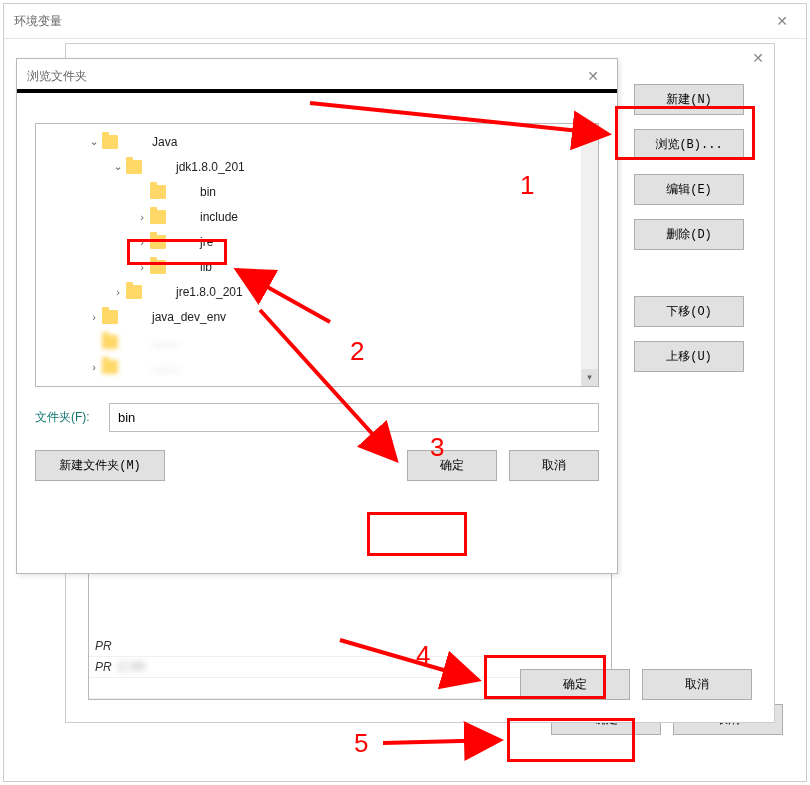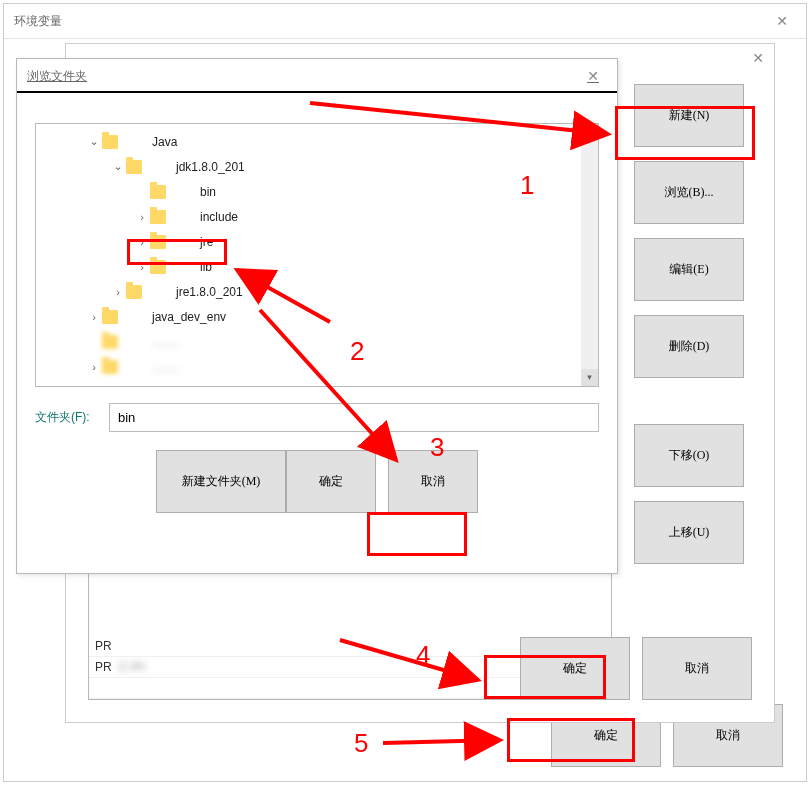--- a/index.html
+++ b/index.html
@@ -40,23 +40,23 @@
       right: 23px;
       top: 700px;
     }
     .env-btn-ok-cancel {
       display: flex;
       gap: 12px;
     }
     .win-btn {
       background: #e1e1e1;
       border: 1px solid #adadad;
-      padding: 22px 0;
+      padding: 6px 0;
       font-size: 12px;
-      font-family: Liberation Serif, serif;
+      font-family: Liberation Mono, monospace;
       cursor: pointer;
       text-align: center;
       width: 110px;
     }
     
     .edit-dialog {
       position: absolute;
       left: 65px; top: 43px;
       width: 710px; height: 680px;
       border: 1px solid #cccccc;
@@ -120,22 +120,21 @@
       background: #fff;
       box-shadow: 2px 2px 5px rgba(0,0,0,0.1);
     }
     .browse-title {
       height: 34px;
       line-height: 34px;
       padding: 0 10px;
       display: flex;
       justify-content: space-between;
       color: #666;
-      border-bottom: 2px solid #000000;
-      text-decoration: underline;
+      border-bottom: 4px solid #000000;
     }
     .browse-body {
       padding: 30px 18px 18px 18px;
     }
     .tree-box {
       border: 1px solid #b8b8b8;
       height: 264px;
       background: #fff;
       position: relative;
       overflow: hidden;
@@ -204,21 +203,21 @@
     }
     .folder-input {
       flex: 1;
       border: 1px solid #bcbcbc;
       padding: 6px 8px;
       font-family: inherit;
       font-size: 13px;
     }
     .browse-footer {
       display: flex;
-      justify-content: center;
+      justify-content: space-between;
     }
     .browse-footer-right {
       display: flex;
       gap: 12px;
     }
     
     .hl {
       position: absolute;
       border: 3px solid #ff0000;
       pointer-events: none;
@@ -255,21 +254,21 @@
       <button class="win-btn">确定</button>
       <button class="win-btn">取消</button>
     </div>
   </div>
 </div>
 
 <div class="edit-dialog">
   <span class="close-x-top">✕</span>
   <div class="edit-main">
     <div class="edit-list">
-      <div style="position:absolute; bottom:0; left:0; right:16px;">
+      <div style="position:absolute; bottom:0; left:0; right:16px;font-style:italic;">
         <div class="path-row">
           <span class="path-prefix">PR</span>
         </div>
         <div class="path-row">
           <span class="path-prefix">PR</span>&nbsp;&nbsp;<span class="blur">C:\Pr</span>
         </div>
         <div class="path-row">
           <span class="path-prefix" style="visibility:hidden">PR</span>
         </div>
       </div>

